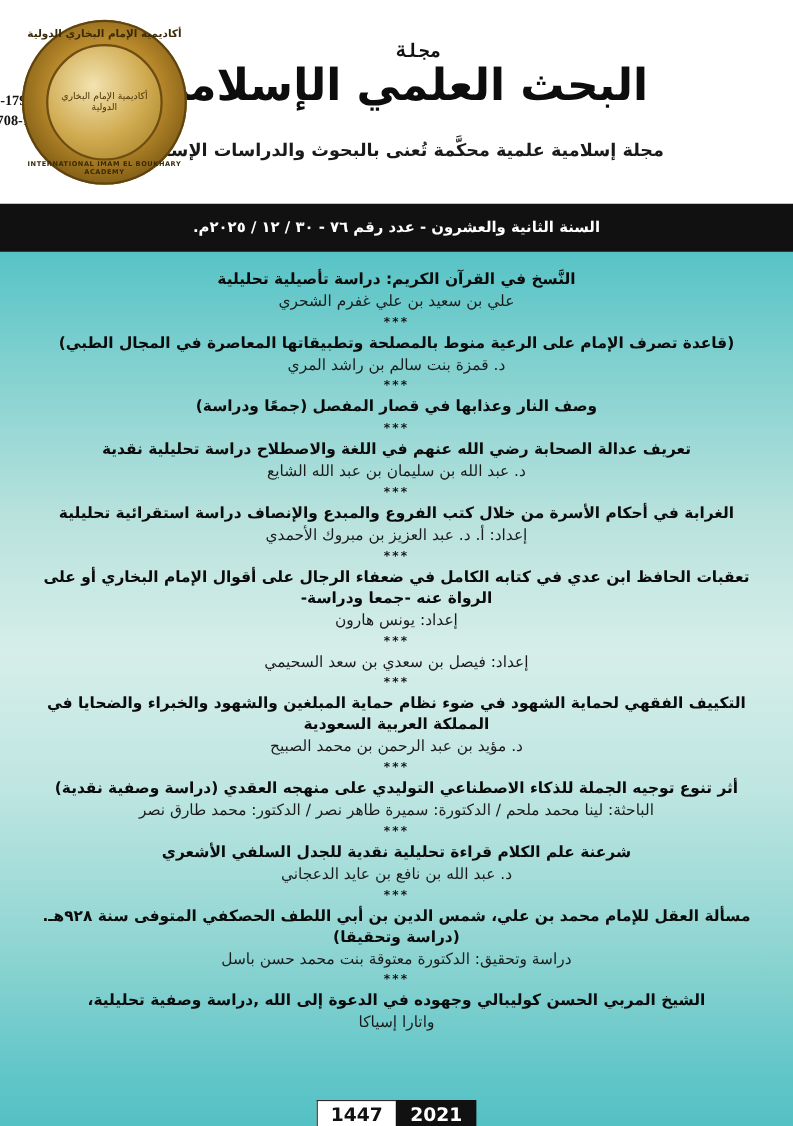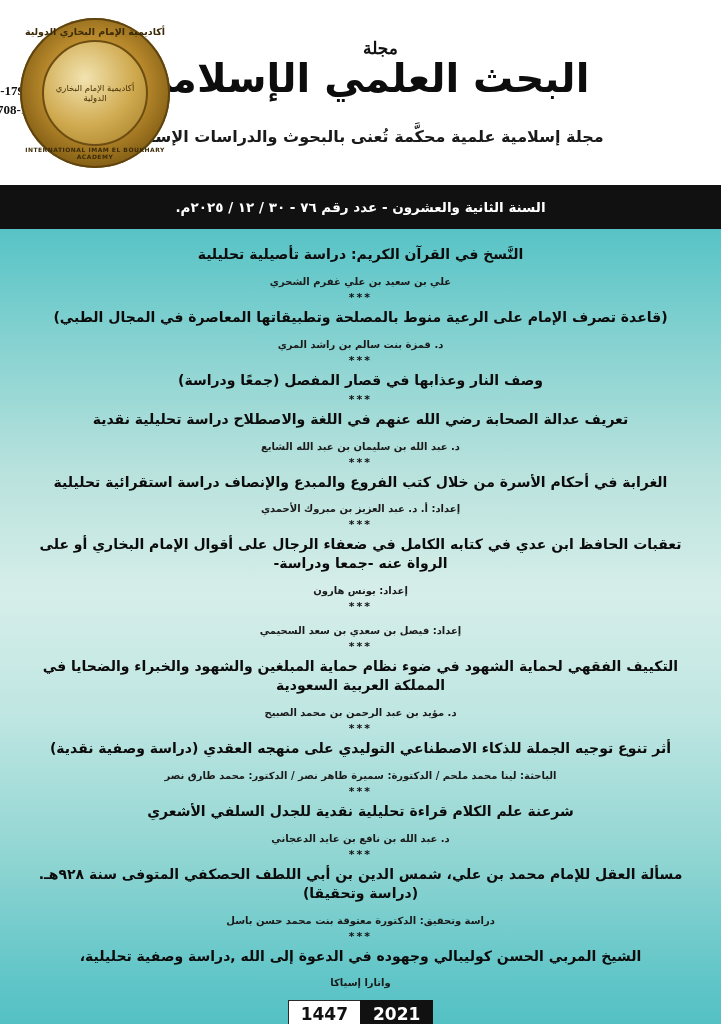--- a/index.html
+++ b/index.html
@@ -44,21 +44,21 @@
   .issn-block div { white-space: nowrap; }
 
   .title-center {
     position: absolute;
     top: 40px;
     left: 0;
     right: 0;
     text-align: center;
   }
   .magazine-word {
-    font-family: Liberation Serif, serif;
+    font-family: Liberation Mono, monospace;
     font-size: 17px;
     font-weight: bold;
     color: #111;
     line-height: 1;
     margin-bottom: -4px;
     letter-spacing: 0;
     padding-left: 40px;
   }
   .main-title {
     font-family: "DejaVu Sans", "Liberation Sans", sans-serif;
@@ -171,25 +171,25 @@
   .entry-title {
     font-family: "DejaVu Sans", "Liberation Sans", sans-serif;
     font-weight: bold;
     font-size: 14px;
     color: #0b0b0b;
     line-height: 1.35;
     padding: 0 6px;
   }
   .entry-author {
     font-family: "DejaVu Sans", "Liberation Sans", sans-serif;
-    font-weight: bold;
-    font-size: 10px;
+    font-weight: normal;
+    font-size: 14px;
     color: #1a1a1a;
     line-height: 1.3;
-    margin-top: 11px;
+    margin-top: 1px;
   }
   .sep {
     text-align: center;
     font-family: "DejaVu Sans", "Liberation Sans", sans-serif;
     font-size: 11px;
     color: #111;
     letter-spacing: 2px;
     margin: 3px 0 4px 0;
     font-weight: bold;
   }

